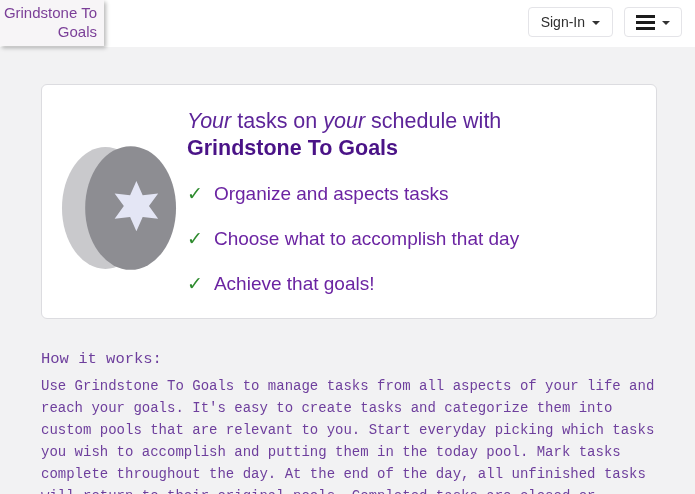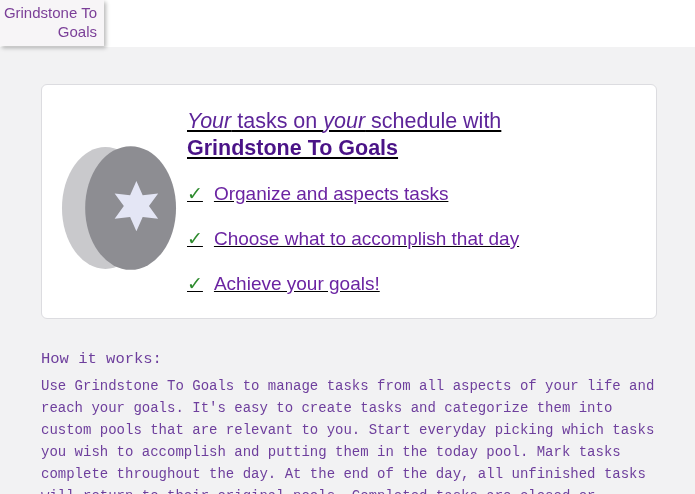--- a/index.html
+++ b/index.html
@@ -25,41 +25,55 @@
   .menu-btn { padding:0 11px; gap:7px; }
   .caret { width:0; height:0; border-left:4px solid transparent; border-right:4px solid transparent; border-top:4px solid #333; margin-top:2px; }
   .hamburger { display:flex; flex-direction:column; gap:3px; }
   .hamburger .bar { width:19px; height:3px; background:#1c1c1c; }
 
   
   .main { height:447px; padding-top:37px; }
   .card {
     margin-left:41px; width:616px; min-height:234px;
     background:#ffffff; border:1px solid #dcdce0; border-radius:6px;
-    display:flex; align-items:flex-start;text-decoration:underline;
+    display:flex; align-items:flex-start;
   }
   .card-image { margin:59px 0 0 19px; flex:0 0 auto; }
   .card-content { margin-left:10px; padding:23px 10px 1px 0; }
   .hero-heading { font-size:21.5px; line-height:27px; color:#5d2599; }
   .hero-heading .it { font-style:italic; }
   .hero-heading .brand { font-weight:700; color:#4a1387; }
   .features { margin-top:20px; }
   .feature { display:flex; font-size:19px; color:#6b24a2; line-height:24px; margin-bottom:21px; }
   .check { color:#2e8b2e; margin-right:11px; }
 
   .how-section { margin:31px 0 0 41px; width:624px; color:#6e3f9d;font-family:Liberation Mono, monospace; }
   .how-title { font-size:15.5px; margin-bottom:7px; }
   .how-body { font-size:14px; line-height:22px; }
 </style>
 </head>
 <body>
 
 <div class="header">
   <div class="logo-box">
     <span>Grindstone To Goals</span>
+  </div>
+  <div class="header-actions">
+    <div class="btn signin-btn">
+      <span>Sign-In</span>
+      <span class="caret"></span>
+    </div>
+    <div class="btn menu-btn">
+      <span class="hamburger">
+        <span class="bar"></span>
+          <span class="bar"></span>
+          <span class="bar"></span>
+      </span>
+      <span class="caret"></span>
+    </div>
   </div>
 </div>
 
 <div class="main">
   <div class="card">
     <div class="card-image">
       <svg width="116" height="128" viewBox="0 0 120 132" aria-hidden="true">
         <ellipse cx="46" cy="66" rx="45" ry="63" fill="#c9c9cc"></ellipse>
         <ellipse cx="72" cy="66" rx="47" ry="64" fill="#8d8d92"></ellipse>
         <polygon fill="#e4e6f5" points="78,38 84.5,52.7 100.5,51 91,64 100.5,77 84.5,75.3 78,90 71.5,75.3 55.5,77 65,64 55.5,51 71.5,52.7"></polygon>
@@ -74,21 +88,21 @@
         <div class="feature">
           <span class="check">✓</span>
           <span>Organize and aspects tasks</span>
         </div>
         <div class="feature">
           <span class="check">✓</span>
           <span>Choose what to accomplish that day</span>
         </div>
         <div class="feature">
           <span class="check">✓</span>
-          <span>Achieve your goals!</span>
+          <span>Achieve that goals!</span>
         </div>
       </div>
     </div>
   </div>
 
   <div class="how-section">
     <div class="how-title">How it works:</div>
     <div class="how-body">Use Grindstone To Goals to manage tasks from all aspects of your life and reach your goals. It's easy to create tasks and categorize them into custom pools that are relevant to you. Start everyday picking which tasks you wish to accomplish and putting them in the today pool. Mark tasks complete throughout the day. At the end of the day, all unfinished tasks will return to their original pools. Completed tasks are closed or scheduled for the future. Reoccurring tasks will return to their original pool on the schedule you provided. Everything is stored in the cloud allowing access from anywhere on GrindstoneToGoals.com.</div>
 
   </div>

